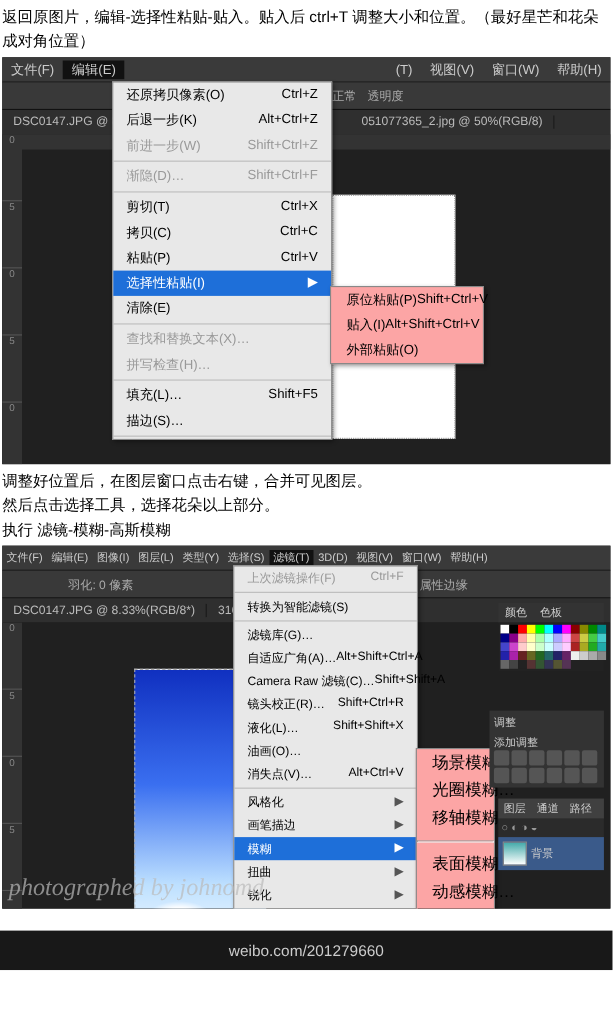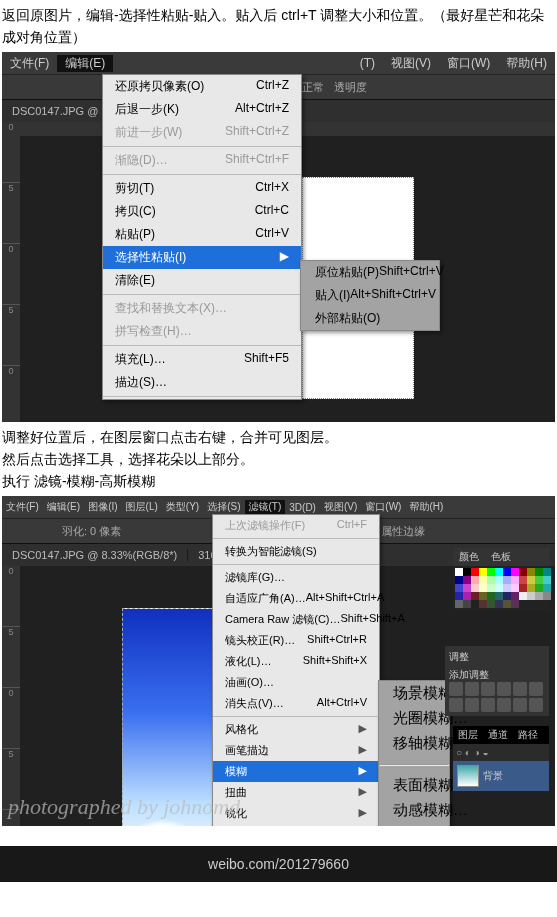--- a/index.html
+++ b/index.html
@@ -17,34 +17,34 @@
   .ruler-v div{height:60px;border-bottom:1px solid #555;text-align:center}
   .ruler-h{position:absolute;left:18px;top:0;right:0;height:14px;background:#333}
   .workimg{position:absolute;left:300px;top:55px;width:110px;height:220px;background:#fff;border:1px dotted #888}
   .dropdown{position:absolute;background:#e8e8e8;border:1px solid #888;font-size:12px;color:#000;box-shadow:2px 2px 4px rgba(0,0,0,.4)}
   .dropdown .row{display:flex;justify-content:space-between;padding:3px 12px;white-space:nowrap}
   .dropdown .disabled{color:#999}
   .dropdown hr{border:none;border-top:1px solid #bbb;margin:2px 0}
   .dropdown .sel{background:#1e6fd9;color:#fff}
   .arrow{color:#555;padding-left:8px}
   .sel .arrow{color:#fff}
-  .submenu{position:absolute;background:#a3a3a3;border:1px solid #888;font-size:12px;box-shadow:2px 2px 4px rgba(0,0,0,.4)}
+  .submenu{position:absolute;background:#fca5a5;border:1px solid #888;font-size:12px;box-shadow:2px 2px 4px rgba(0,0,0,.4)}
   .submenu .row{display:flex;justify-content:space-between;padding:3px 14px;white-space:nowrap}
   .watermark{position:absolute;left:6px;bottom:6px;font-family:Georgia,serif;font-style:italic;font-size:22px;color:#bbb;opacity:.7;pointer-events:none}
   .swatches{position:absolute;right:6px;top:52px;width:96px}
   .swtab{display:flex;font-size:10px;color:#ccc;background:#333}
   .swtab span{padding:2px 6px}
   .swgrid{display:grid;grid-template-columns:repeat(12,8px);grid-auto-rows:8px;gap:0;background:#222;padding:2px}
   .swgrid div{width:8px;height:8px}
   .adjpanel{position:absolute;right:6px;top:150px;width:96px;background:#333;color:#ccc;font-size:10px;padding:4px}
   .adjpanel .t{margin-bottom:4px}
   .adjicons{display:grid;grid-template-columns:repeat(6,14px);gap:2px}
   .adjicons div{width:14px;height:14px;background:#555;border-radius:2px}
   .layerspanel{position:absolute;right:6px;top:230px;width:96px;background:#2b2b2b;color:#ccc;font-size:10px}
-  .layerspanel .tabs{display:flex;background:#000000}
+  .layerspanel .tabs{display:flex;background:#404040}
   .layerspanel .tabs span{padding:2px 5px}
   .layerrow{display:flex;align-items:center;padding:4px;background:#3a5a8a}
   .thumb{width:20px;height:20px;background:linear-gradient(#4aa,#fff);margin-right:4px;border:1px solid #888}
   .skyimg{position:absolute;left:120px;top:42px;width:118px;height:260px;background:linear-gradient(180deg,#1030c0 0%,#3a6ff0 40%,#bde0ff 75%,#fff 100%);border:1px dashed #aaa}
   .skyimg::after{content:"";position:absolute;left:10px;bottom:20px;width:60px;height:30px;background:radial-gradient(ellipse at center,#fff 40%,transparent 70%)}
   .footer{background:#181818;color:#ccc;text-align:center;font-size:14px;padding:10px 0;margin-top:20px}
   .s1{height:370px}
   .s2{height:330px}
 </style>
 </head>
@@ -61,20 +61,21 @@
     <span>视图(V)</span>
     <span>窗口(W)</span>
     <span>帮助(H)</span>
   </div>
   <div class="toolbar">
     <span class="tbitem" style="margin-left:300px">正常</span>
     <span class="tbitem">透明度</span>
   </div>
   <div class="filetabs">
     <span>DSC0147.JPG @ 8</span>
+    <span style="margin-left:200px">051077365_2.jpg @ 50%(RGB/8)</span>
   </div>
   <div class="canvas-area">
     <div class="ruler-v">
       <div>0</div>
         <div>5</div>
         <div>0</div>
         <div>5</div>
         <div>0</div>
     </div>
     <div class="ruler-h"></div>

